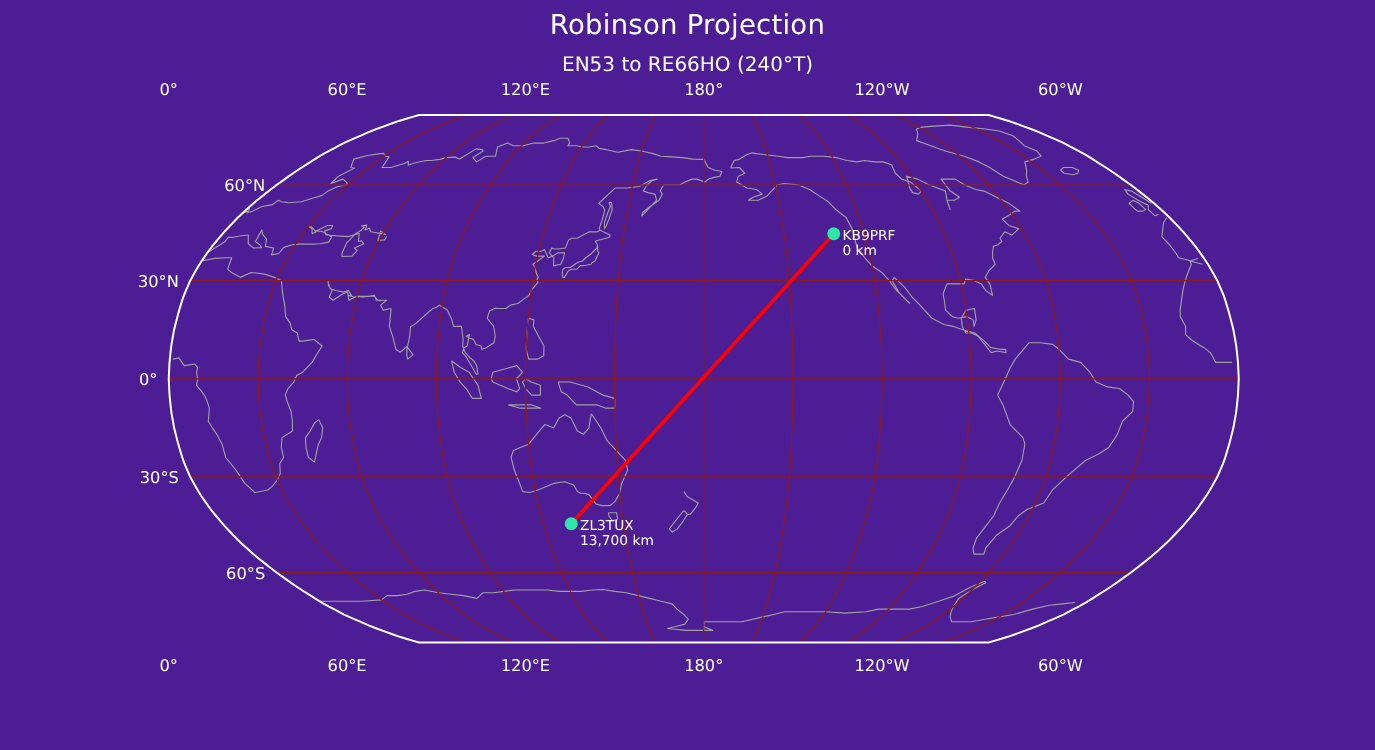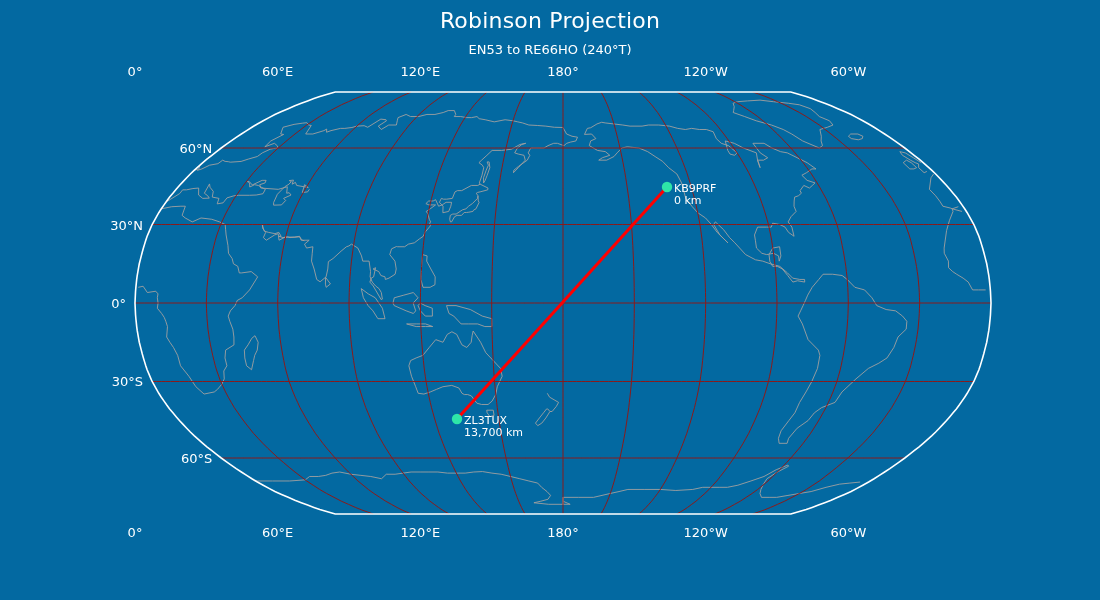--- a/index.html
+++ b/index.html
@@ -11,39 +11,39 @@
     width: 1100px;
     height: 600px;
     overflow: hidden;
     font-family: "DejaVu Sans", "Liberation Sans", sans-serif;
     color: #ffffff;
   }
   #root {
     position: relative;
     width: 1100px;
     height: 600px;
-    background: #0369a1;
+    background: #4c1d95;
   }
   .title {
     position: absolute;
     left: 0;
     top: 8px;
     width: 1100px;
     text-align: center;
     font-size: 22px;
     color: #ffffff;
     letter-spacing: 0.2px;
   }
   .subtitle {
     position: absolute;
     left: 0;
     top: 42px;
     width: 1100px;
     text-align: center;
-    font-size: 13px;
+    font-size: 16px;
     color: #ffffff;
   }
   #mapwrap {
     position: absolute;
     left: 0;
     top: 0;
     width: 1100px;
     height: 600px;
   }
   svg.mapsvg {

